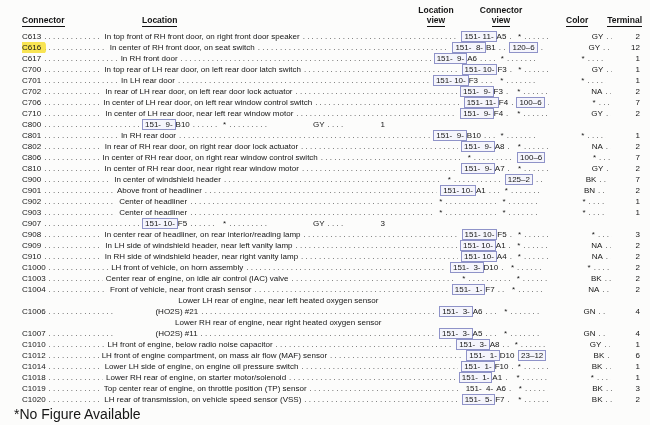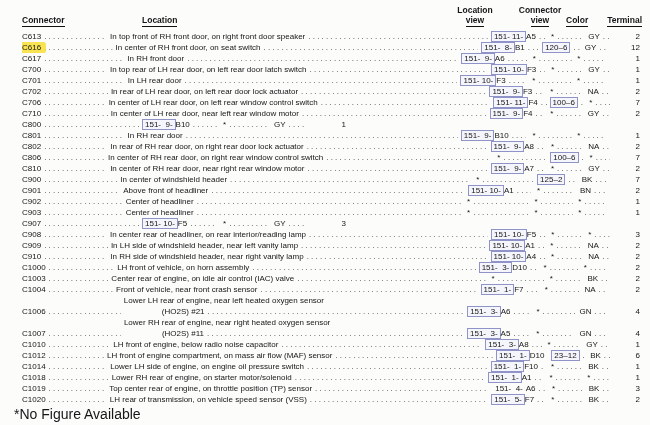--- a/index.html
+++ b/index.html
@@ -13,25 +13,25 @@
   .thead{display:flex;align-items:flex-end;font-weight:700;font-size:8.5px;line-height:9.5px;margin-bottom:4px;}
   .th{display:flex;align-items:flex-end;}
   .u{border-bottom:1px solid #111;padding-bottom:1px;display:inline-block;}
   .two{flex-direction:column;align-items:center;justify-content:flex-end;}
   .right{justify-content:flex-end;text-align:right;}
   
   .c-conn{width:120px;}
   .c-loc{flex:1 1 auto;min-width:0;}
   .c-locview{width:78px;}
   .c-connview{width:52px;}
-  .c-color{width:36px;}
+  .c-color{width:36px;margin-left:39px;}
   .c-term{width:40px;}
   .cell{display:flex;align-items:baseline;min-width:0;overflow:hidden;white-space:nowrap;}
   .row{display:flex;align-items:flex-end;}
-  .locline{display:flex;align-items:baseline;min-width:0;overflow:hidden;white-space:nowrap;}
+  .locline{display:flex;align-items:baseline;min-width:0;overflow:hidden;white-space:nowrap;justify-content:center;}
   .locline.indent{padding-left:38px;}
   .c-loc{display:block;}
   .lead{flex:1 1 auto;min-width:0;overflow:hidden;white-space:nowrap;margin:0 3px 0 3px;color:#2e2e2e;}
   .lead::before{content:". . . . . . . . . . . . . . . . . . . . . . . . . . . . . . . . . . . . . . . . . . . . . . . . . . . . . . . . . . . . . . . . . . . . . . . .";}
   .conn-id{position:relative;z-index:0;white-space:pre;}
   .conn-id.hl::before{
     content:"";position:absolute;z-index:-1;
     left:-10px;right:-5px;top:-1px;bottom:-2px;
     background:var(--hl,#f6de2d);opacity:.82;
     border-radius:6px/4px;transform:rotate(-1.6deg);

